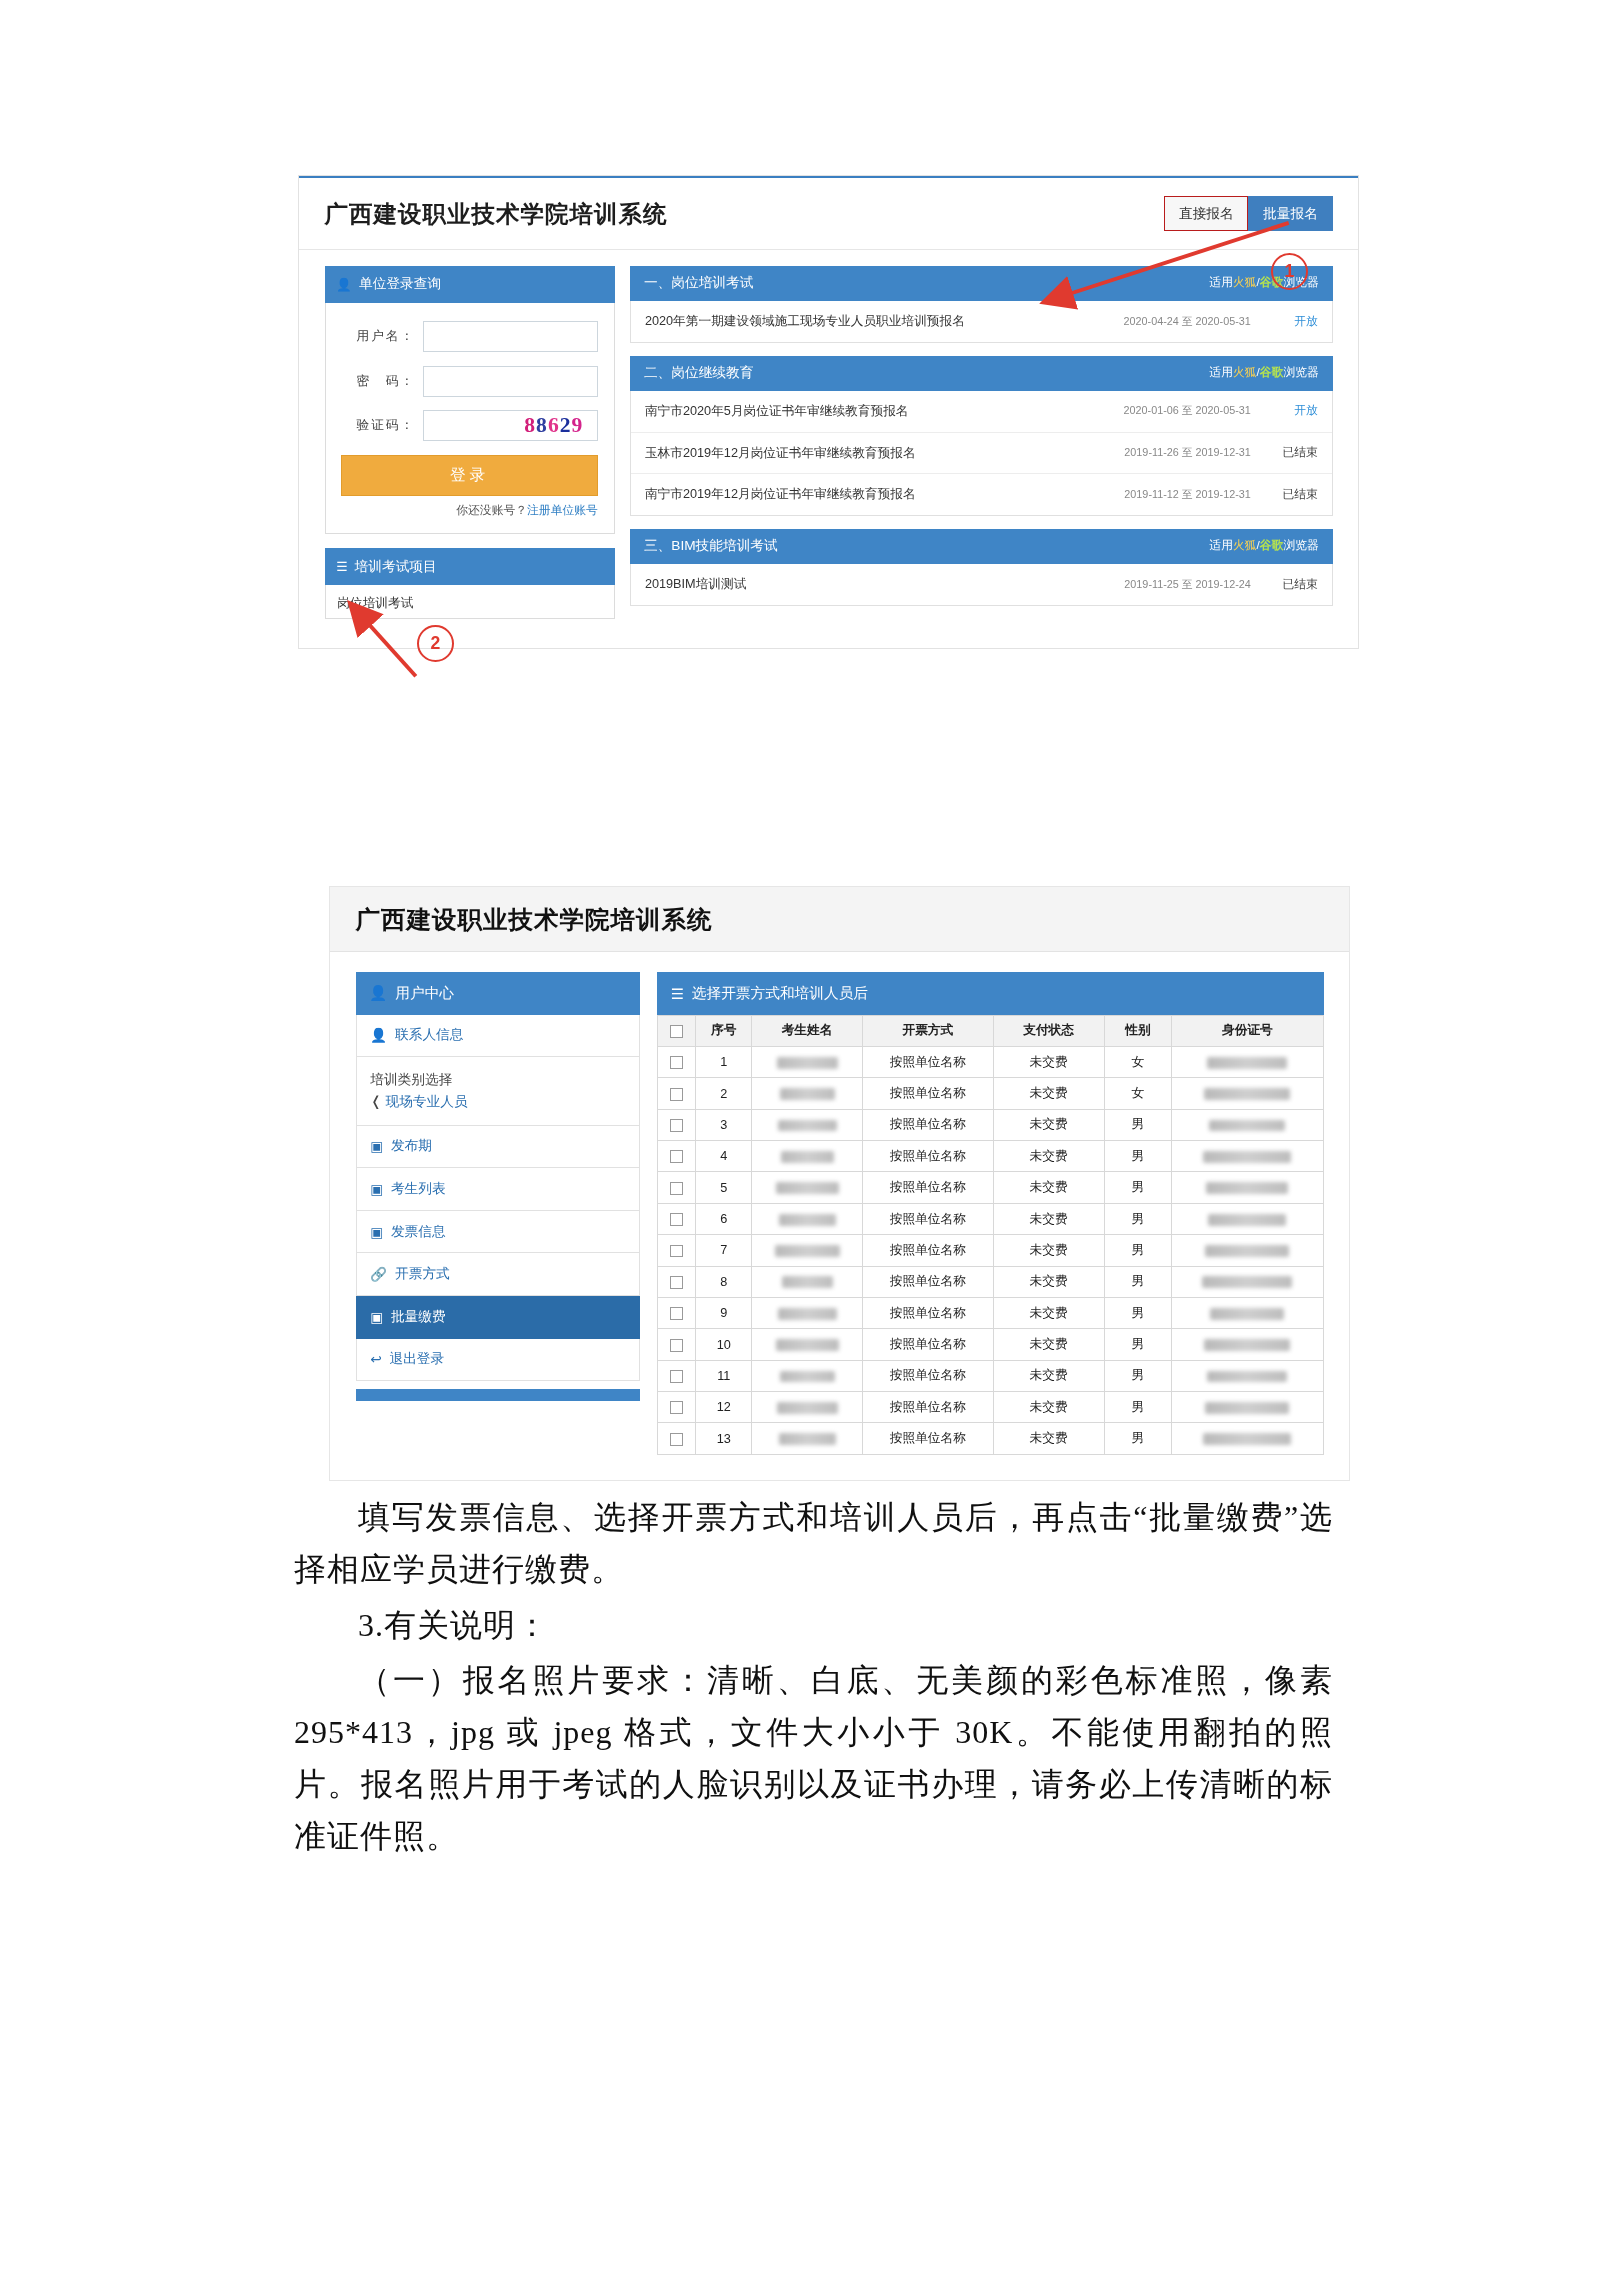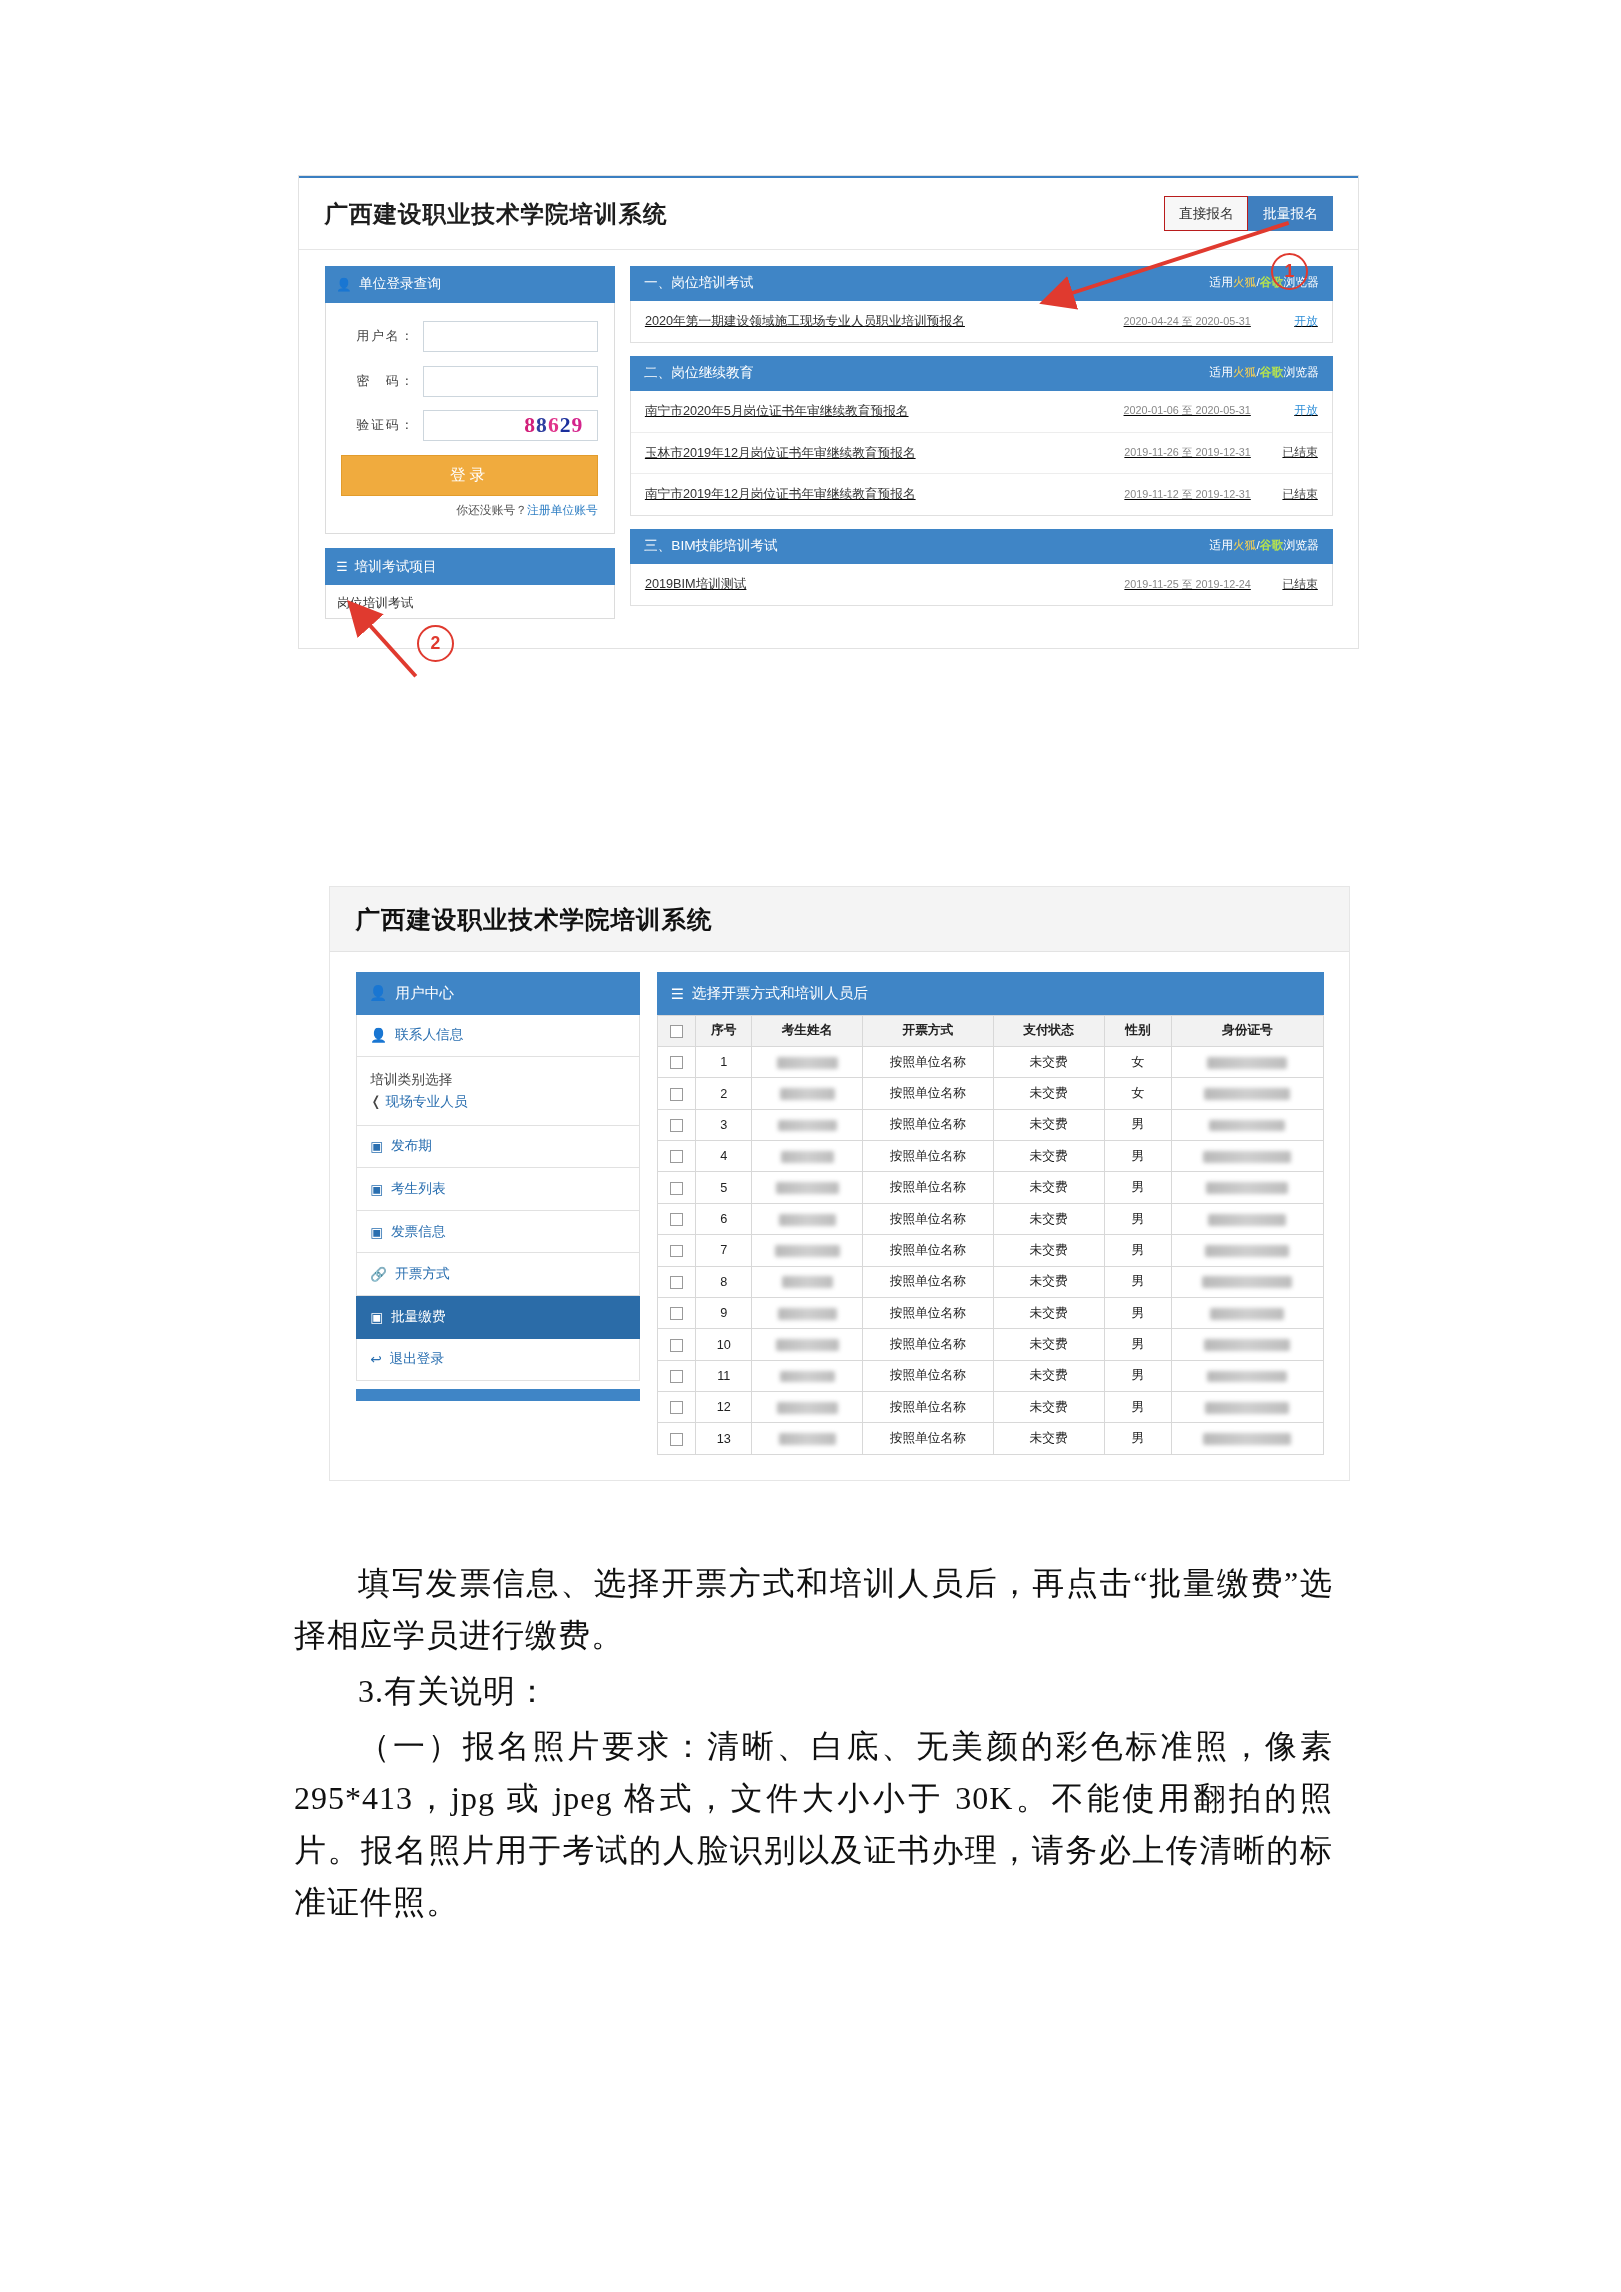--- a/index.html
+++ b/index.html
@@ -168,21 +168,20 @@
     margin-bottom: 0;
   }
   .sec-head .tip { font-size: 11.8px; }
   .tip .fox { color: #ffd34d; }
   .tip .gg { color: #b5e24f; font-weight: bold; }
   .sec-body {
     border: 1px solid #e0e0e0;
     border-top: none;
     background: #fff;
     margin-bottom: 12.7px;
-    text-decoration: underline;
   }
   .sec-row {
     display: flex;
     align-items: center;
     padding: 11.8px 13.7px;
     font-size: 12.7px;
     color: #333;
     border-bottom: 1px solid #ededed;
   }
   .sec-row:last-child { border-bottom: none; }
@@ -313,21 +312,21 @@
     border-radius: 2px;
     background: linear-gradient(90deg,#b9b9b9,#cfcfcf,#bdbdbd);
     filter: blur(2px);
     vertical-align: middle;
   }
 
   
   .doc-text {
     position: absolute;
     left: 294px;
-    top: 1558px;
+    top: 1492px;
     width: 1039px;
     font-family: "Liberation Serif", "DejaVu Serif", serif;
     font-size: 32px;
     line-height: 1.62;
     color: #101010;
     letter-spacing: 1px;
   }
   .doc-text p { margin: 0 0 3.9px 0; text-align: justify; }
   .indent { text-indent: 2em; }
 </style>

